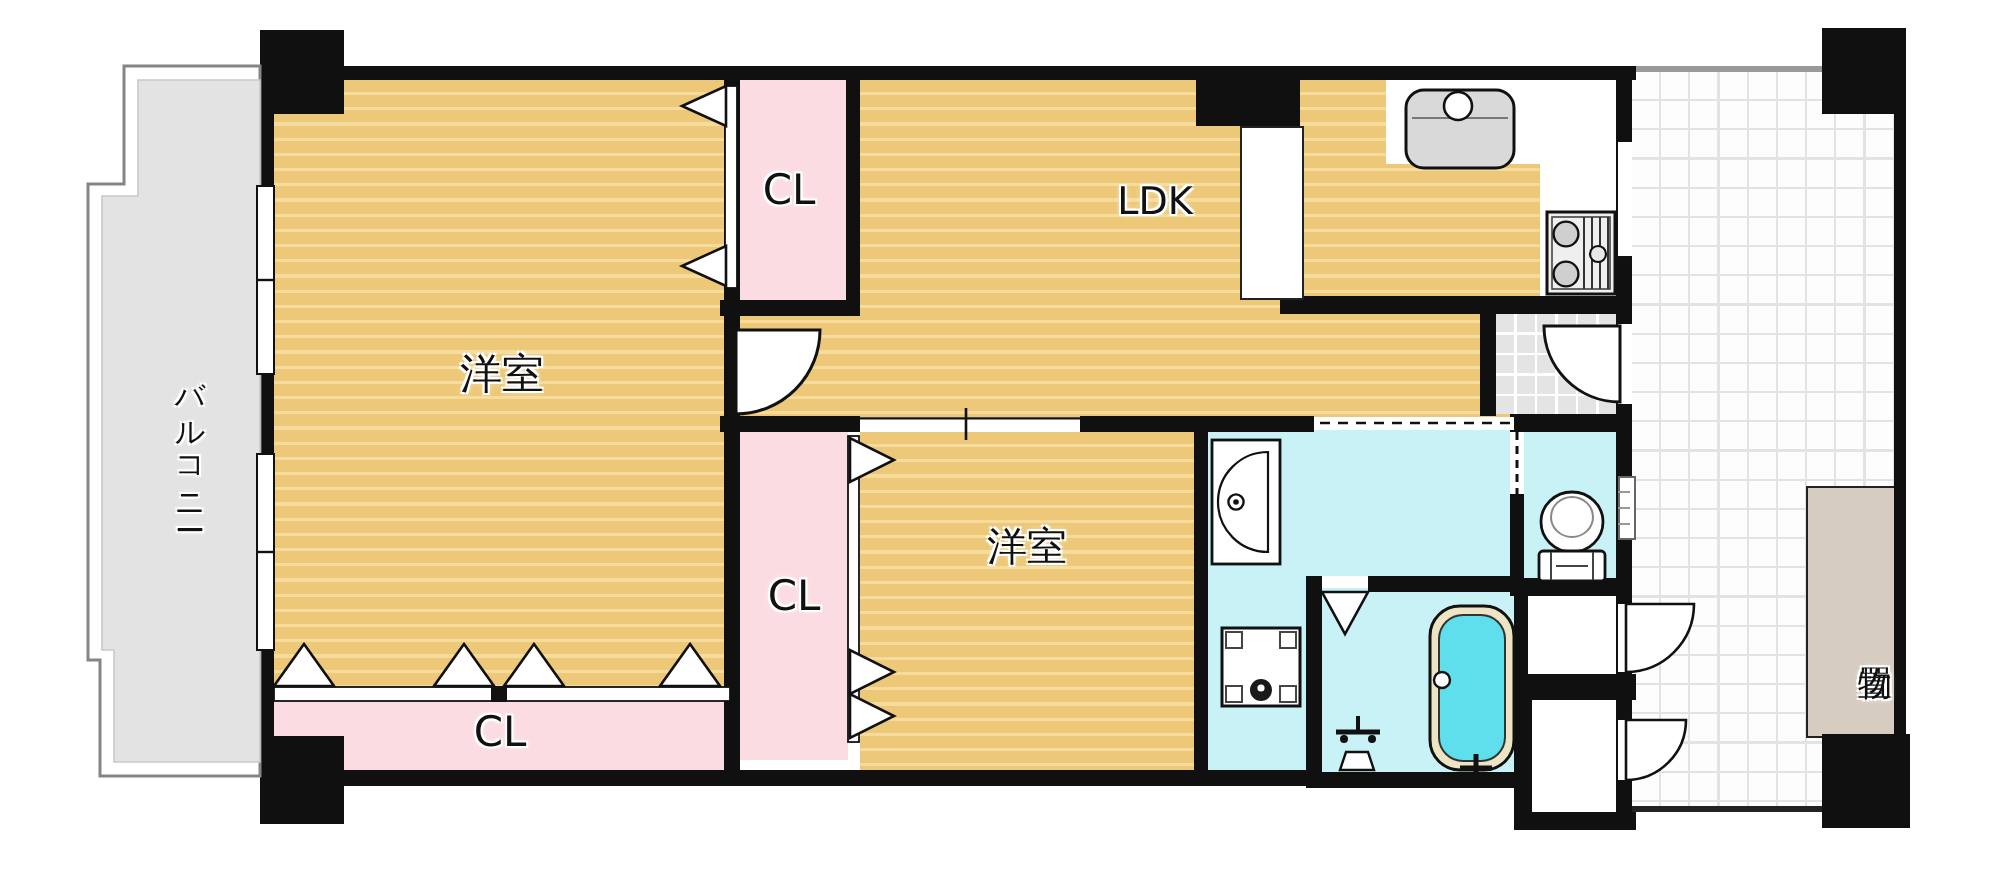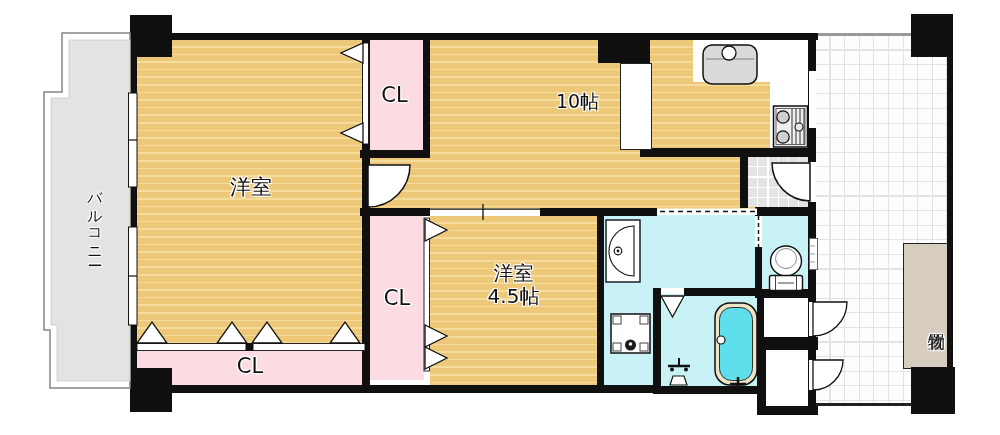--- a/index.html
+++ b/index.html
@@ -221,26 +221,25 @@
     </g>
   </svg>
 
   <div class="label vtext" style="left:66px;top:150px;width:36px;height:140px;font-size:15px;letter-spacing:2px;">バルコニー</div>
 
   <div class="label" style="left:137px;top:176px;width:228px;font-size:21px;">
     <div>洋室</div>
   </div>
 
   <div class="label" style="left:505px;top:90px;width:145px;font-size:19px;">
-    <div>10帖</div>
+    <div>LDK</div>
   </div>
 
   <div class="label" style="left:430px;top:262px;width:167px;font-size:20px;">
     <div>洋室</div>
-    <div>4.5帖</div>
   </div>
 
   <div class="label" style="left:366px;top:84px;width:57px;font-size:21px;">CL</div>
   <div class="label" style="left:370px;top:287px;width:54px;font-size:21px;">CL</div>
   <div class="label" style="left:170px;top:355px;width:160px;font-size:21px;">CL</div>
 
   <div class="label vtext" style="left:905px;top:277px;width:40px;height:86px;font-size:17px;text-align:center;">物置</div>
 </div>
 
 </body></html>

